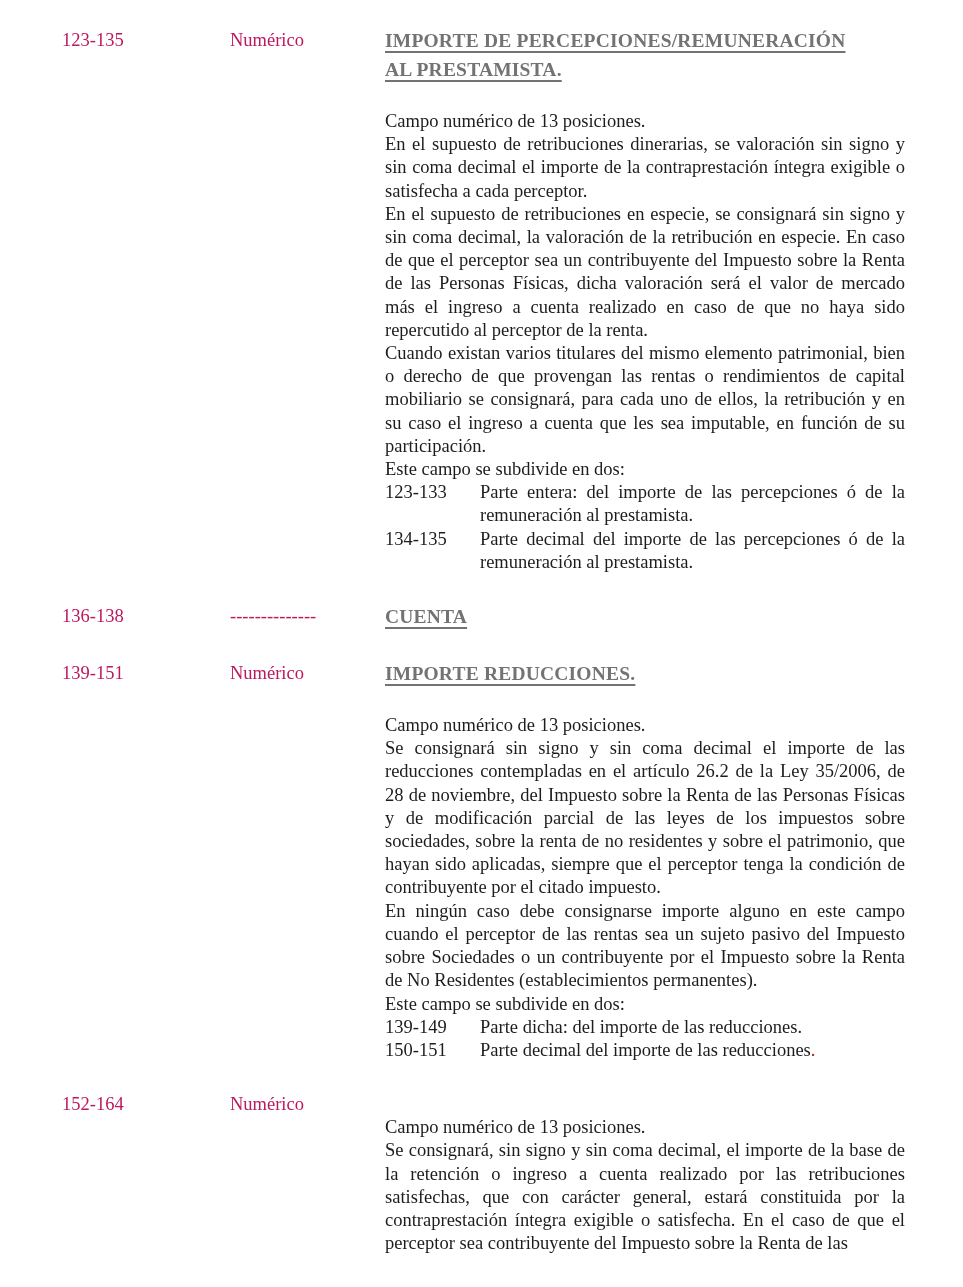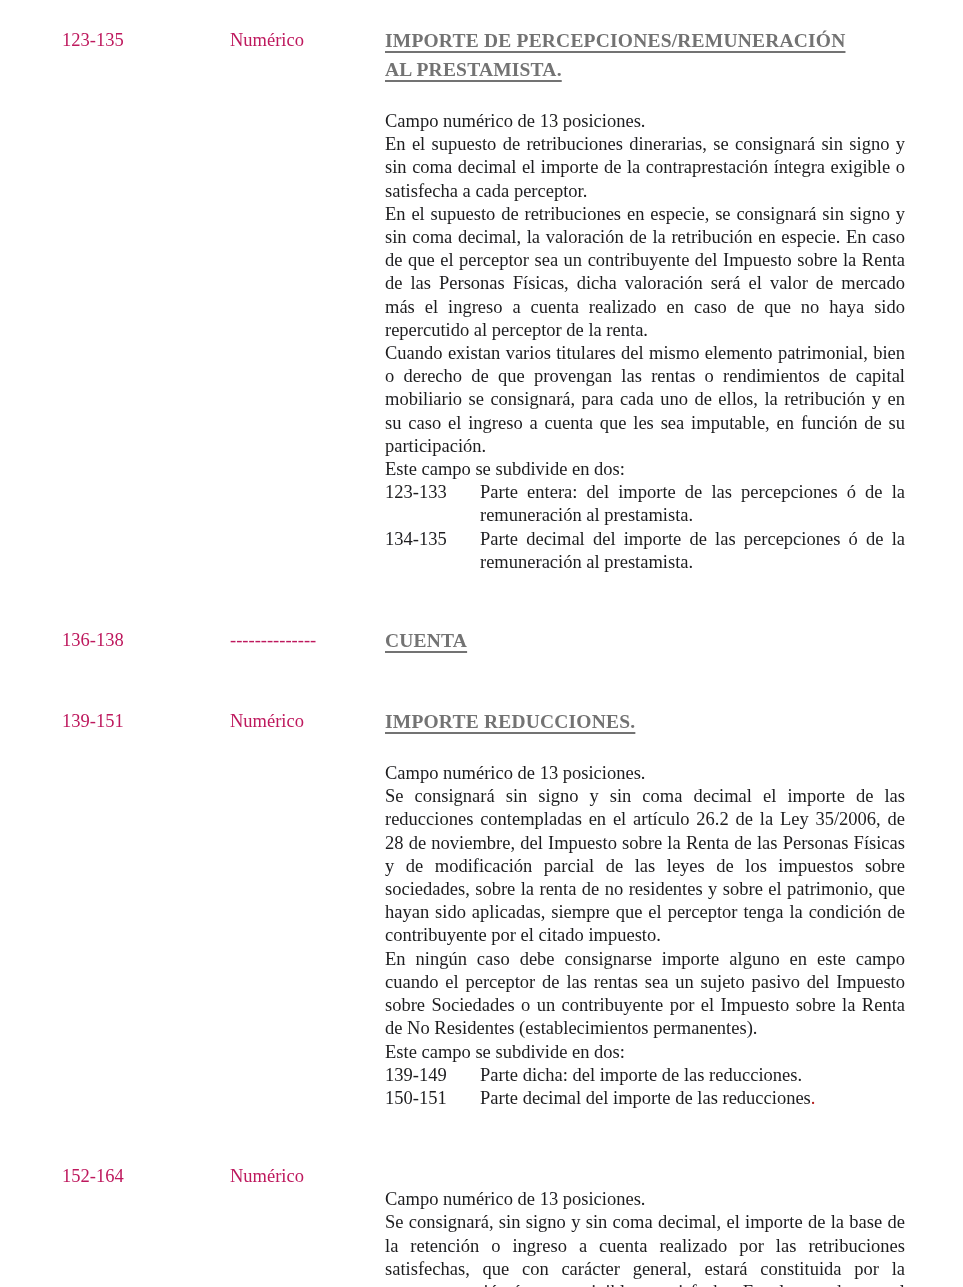--- a/index.html
+++ b/index.html
@@ -4,21 +4,21 @@
 <style>
   * { margin: 0; padding: 0; box-sizing: border-box; }
   html, body { background: #ffffff; }
   body {
     width: 963px; height: 1287px; overflow: hidden;
     font-family: "Liberation Serif", serif;
     color: #1d1d1f;
   }
   .page { padding: 26px 58px 0 62px; }
   .field { display: grid; grid-template-columns: 168px 155px 520px; align-items: start; }
-  .sec-gap { margin-top: 52px; }
+  .sec-gap { margin-top: 28px; }
   .col-pos, .col-type { font-size: 18.5px; line-height: 29px; color: #be185d; }
   .field-title {
     font-size: 19.5px; font-weight: bold; line-height: 29px; color: #737373;
     text-decoration: underline; text-decoration-thickness: 2px; text-underline-offset: 4px;
     white-space: pre-line; letter-spacing: 0.2px;
   }
   .field-body { margin-top: 26px; font-size: 18.5px; line-height: 23.2px; }
   .field-body p { text-align: justify; }
   .subdiv { display: flex; }
   .sub-range { flex: 0 0 95px; }
@@ -31,21 +31,21 @@
 <div class="page">
 
   <section class="field">
     <div class="col-pos">123-135</div>
     <div class="col-type">Numérico</div>
     <div class="col-desc">
       <h3 class="field-title">IMPORTE DE PERCEPCIONES/REMUNERACIÓN
 AL PRESTAMISTA.</h3>
       <div class="field-body">
         <p>Campo numérico de 13 posiciones.</p>
-        <p>En el supuesto de retribuciones dinerarias, se consignará sin signo y sin coma decimal el importe de la contraprestación íntegra exigible o satisfecha a cada perceptor.</p>
+        <p>En el supuesto de retribuciones dinerarias, se valoración sin signo y sin coma decimal el importe de la contraprestación íntegra exigible o satisfecha a cada perceptor.</p>
         <p>En el supuesto de retribuciones en especie, se consignará sin signo y sin coma decimal, la valoración de la retribución en especie. En caso de que el perceptor sea un contribuyente del Impuesto sobre la Renta de las Personas Físicas, dicha valoración será el valor de mercado más el ingreso a cuenta realizado en caso de que no haya sido repercutido al perceptor de la renta.</p>
         <p>Cuando existan varios titulares del mismo elemento patrimonial, bien o derecho de que provengan las rentas o rendimientos de capital mobiliario se consignará, para cada uno de ellos, la retribución y en su caso el ingreso a cuenta que les sea imputable, en función de su participación.</p>
         <p>Este campo se subdivide en dos:</p>
         <div class="subdiv">
           <span class="sub-range">123-133</span>
           <span class="sub-text">Parte entera: del importe de las percepciones ó de la remuneración al prestamista.</span>
         </div>
         <div class="subdiv">
           <span class="sub-range">134-135</span>
           <span class="sub-text">Parte decimal del importe de las percepciones ó de la remuneración al prestamista.</span>

